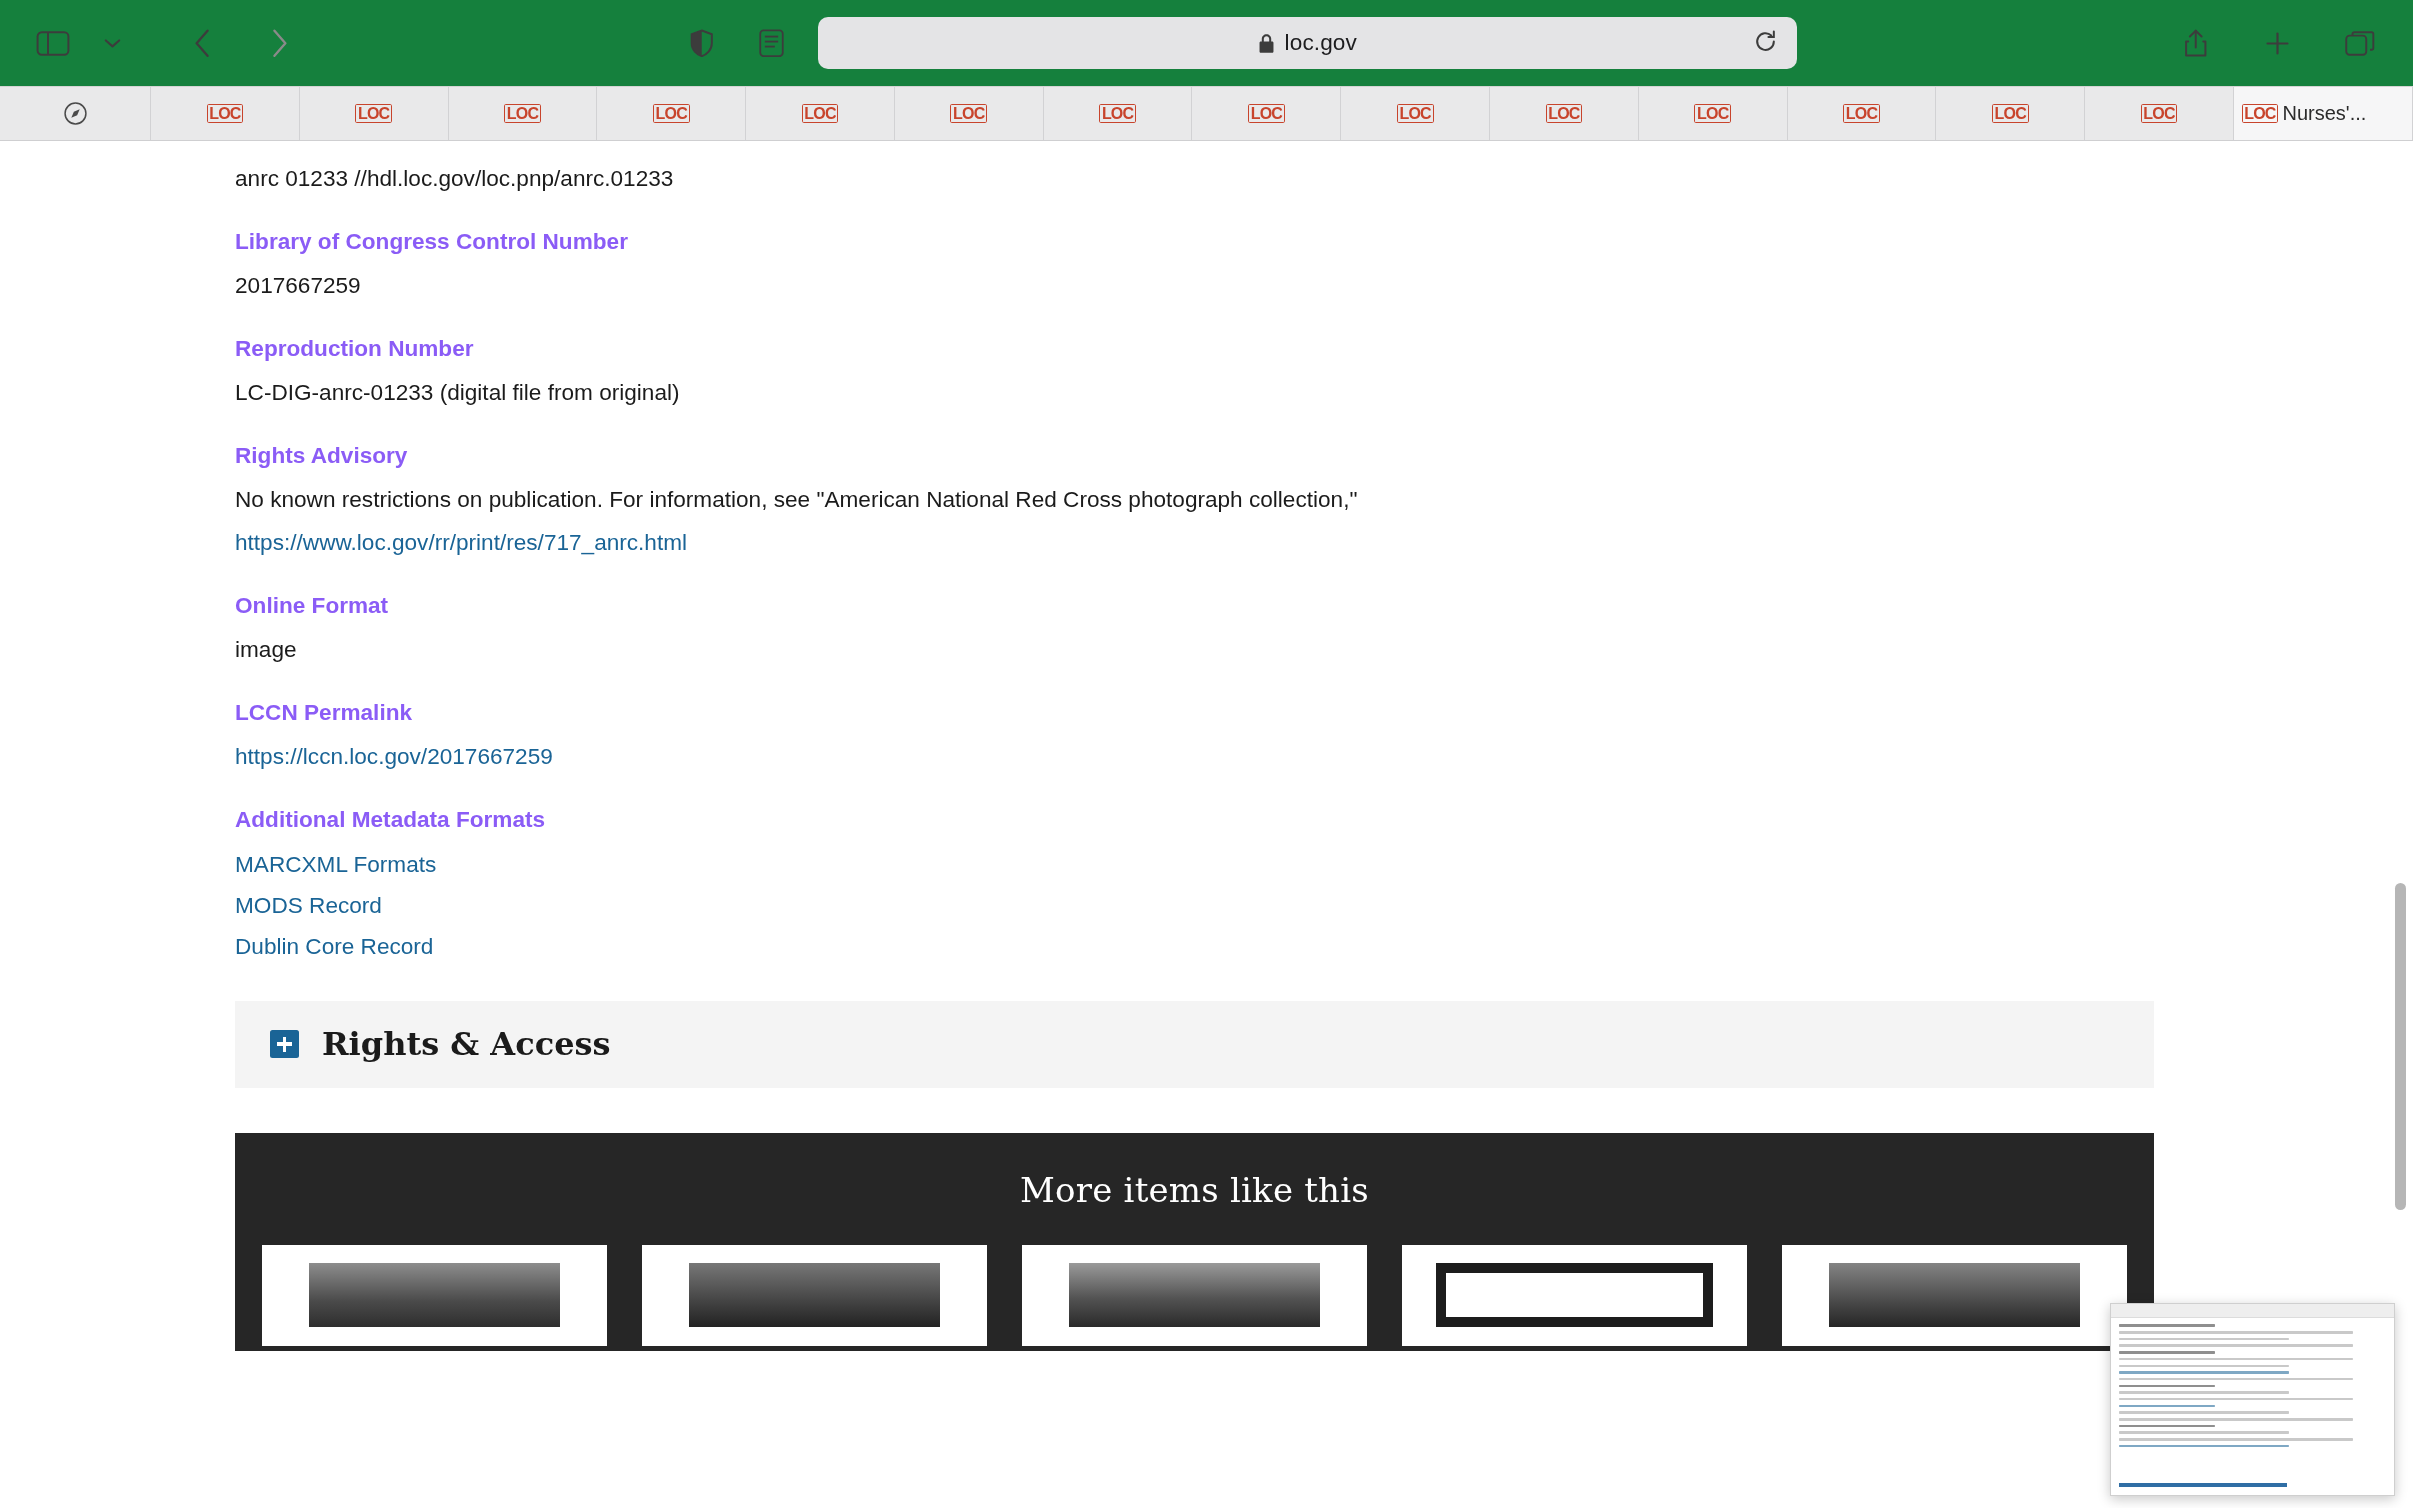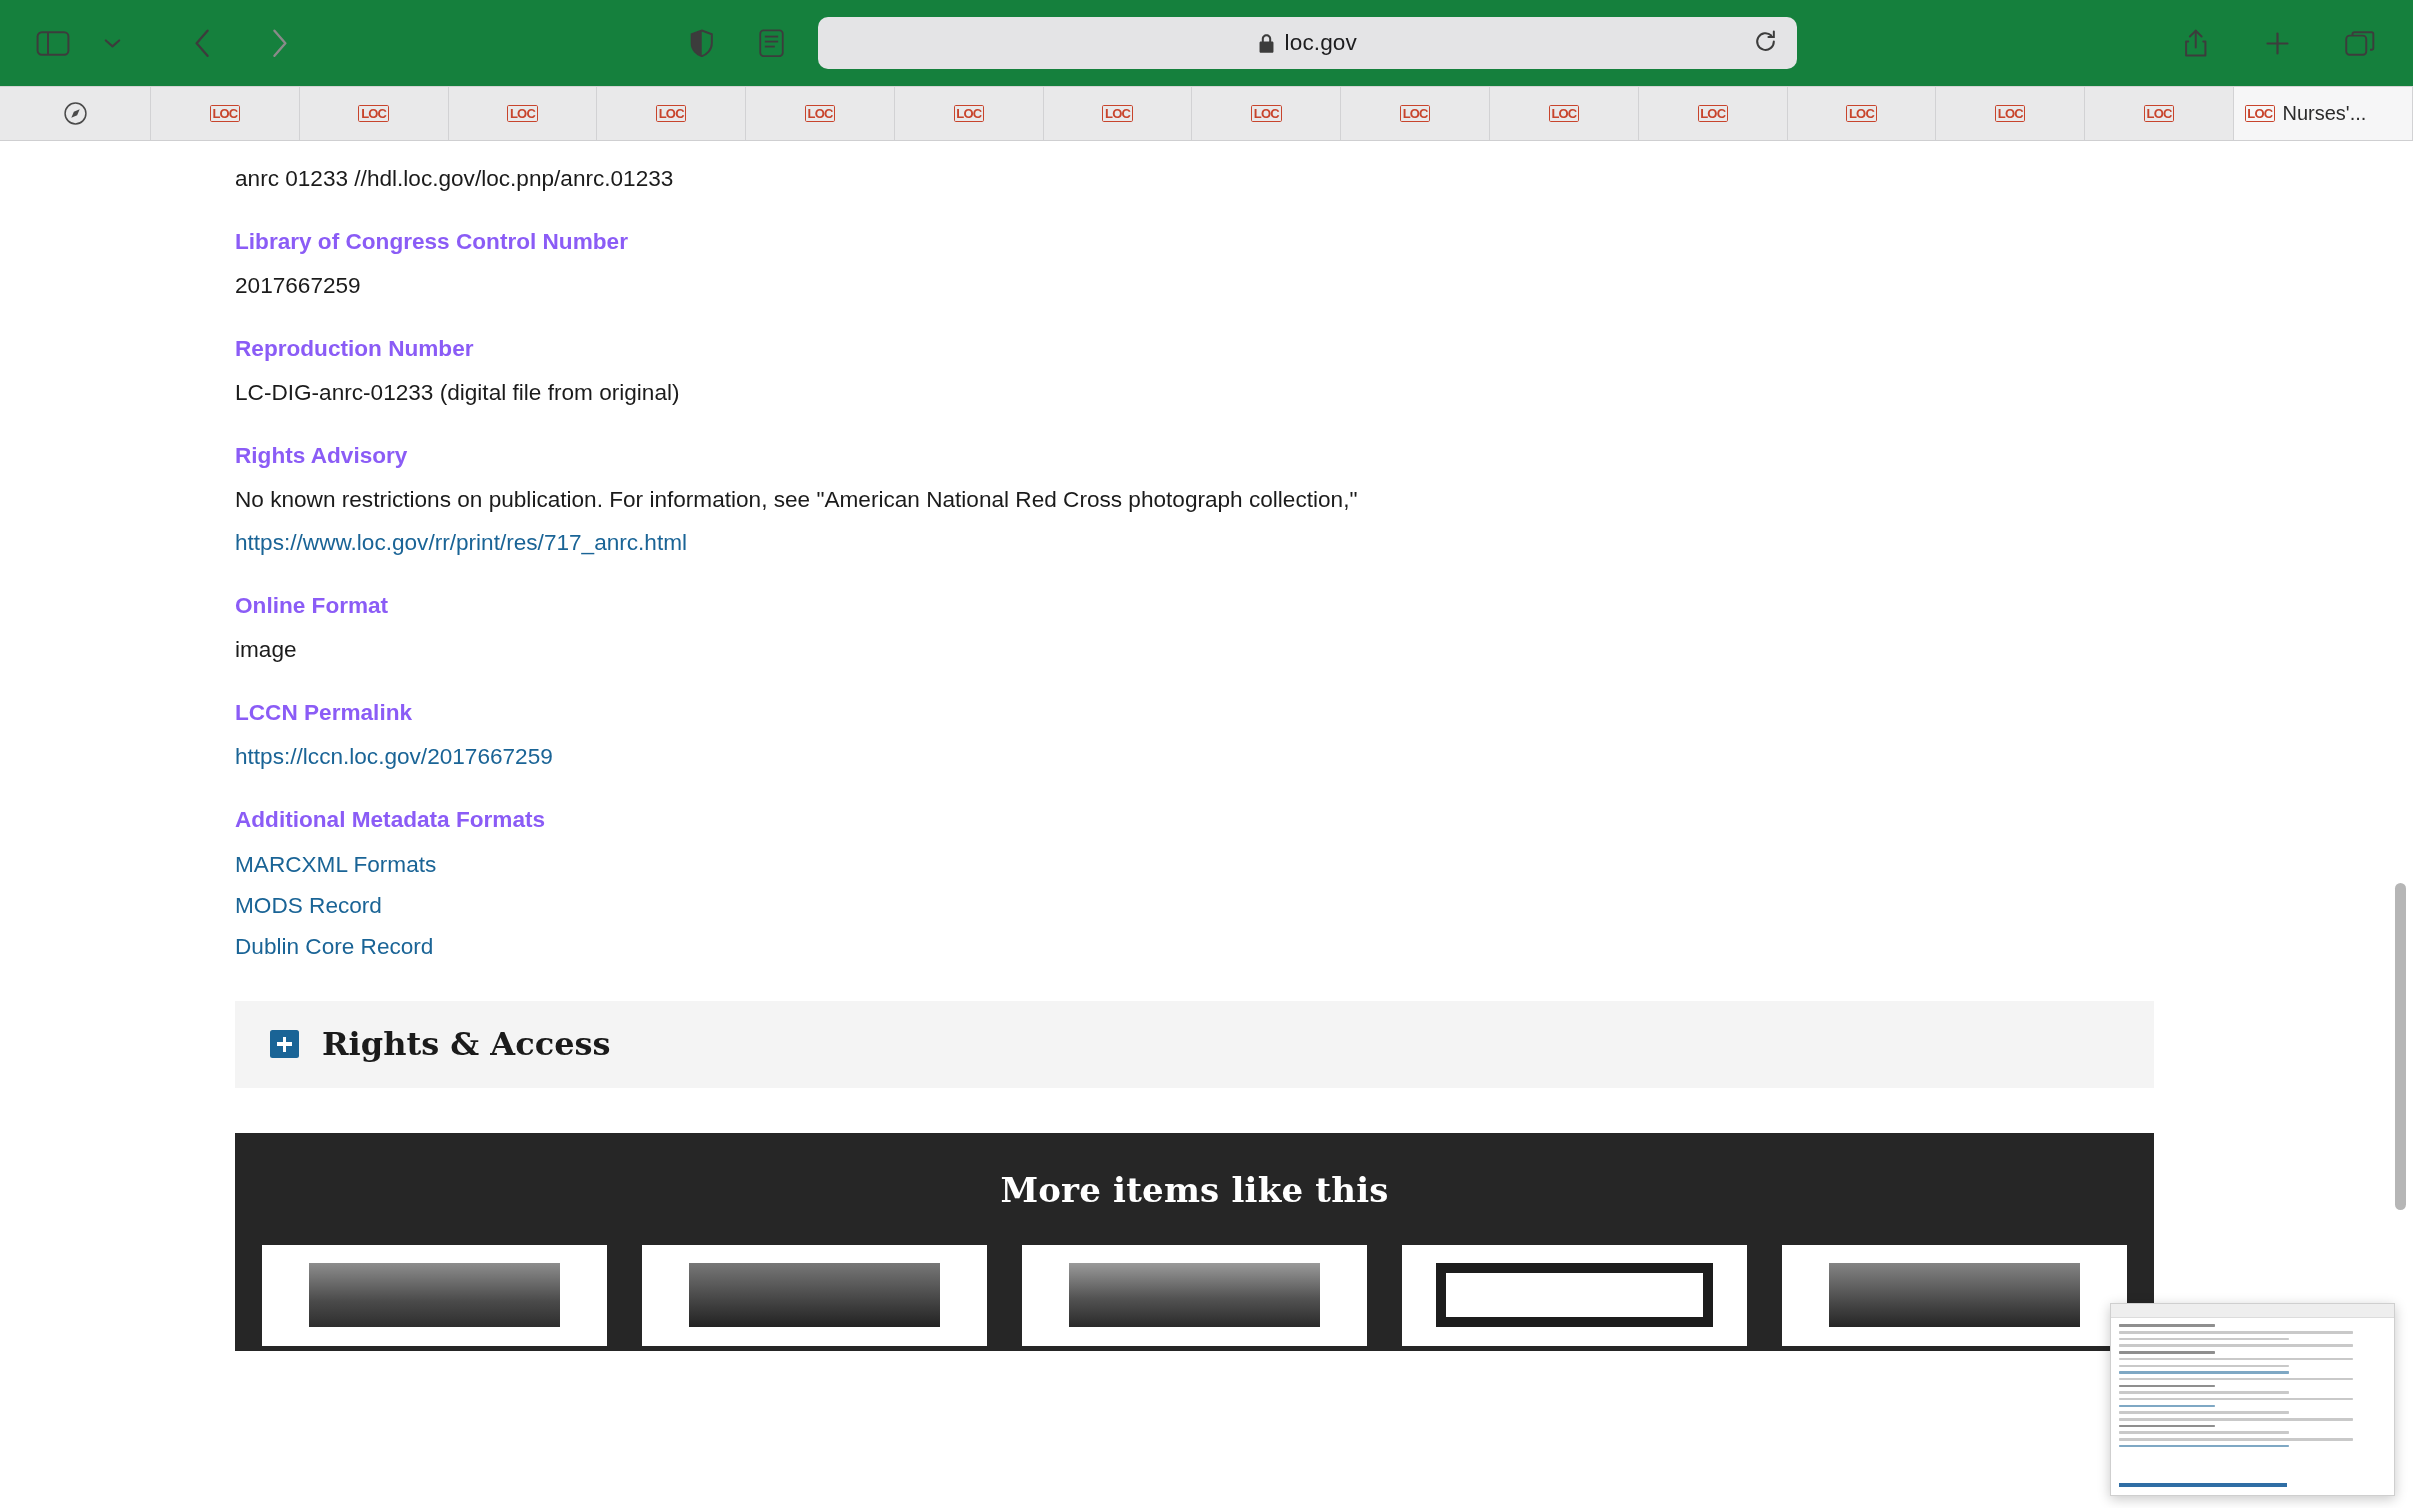--- a/index.html
+++ b/index.html
@@ -118,21 +118,21 @@
     padding-left: 11.7px;
   }
   .tab-favicon {
     width: 28.5px; height: 23.5px;
     display: flex; align-items: center; justify-content: center;
     flex: 0 0 auto;
   }
   .loc-fav {
     font-family: "Liberation Sans", sans-serif;
     font-weight: bold;
-    font-size: 13px;
+    font-size: 16px;
     letter-spacing: -0.8px;
     color: #c8442c;
     border: 1.7px solid #c8442c;
     line-height: 1;
     padding: 0.8px 1.7px;
     border-radius: 1.7px;
     white-space: nowrap;
     text-align: right;
   }
   .tab-title {
@@ -228,21 +228,21 @@
   .more-section {
     margin-top: 45px;
     width: 1919px;
     background: #262626;
     padding: 37px 0 0 0;
     min-height: 218px;
   }
   .more-title {
     font-family: "DejaVu Serif", serif;
     font-size: 34px;
-    font-weight: bold;
+    font-weight: normal;
     color: #ffffff;
     text-align: center;
     letter-spacing: 0.2px;
   }
   .more-grid {
     display: flex;
     gap: 35px;
     justify-content: center;
     margin-top: 35px;
     padding: 0 47px;

